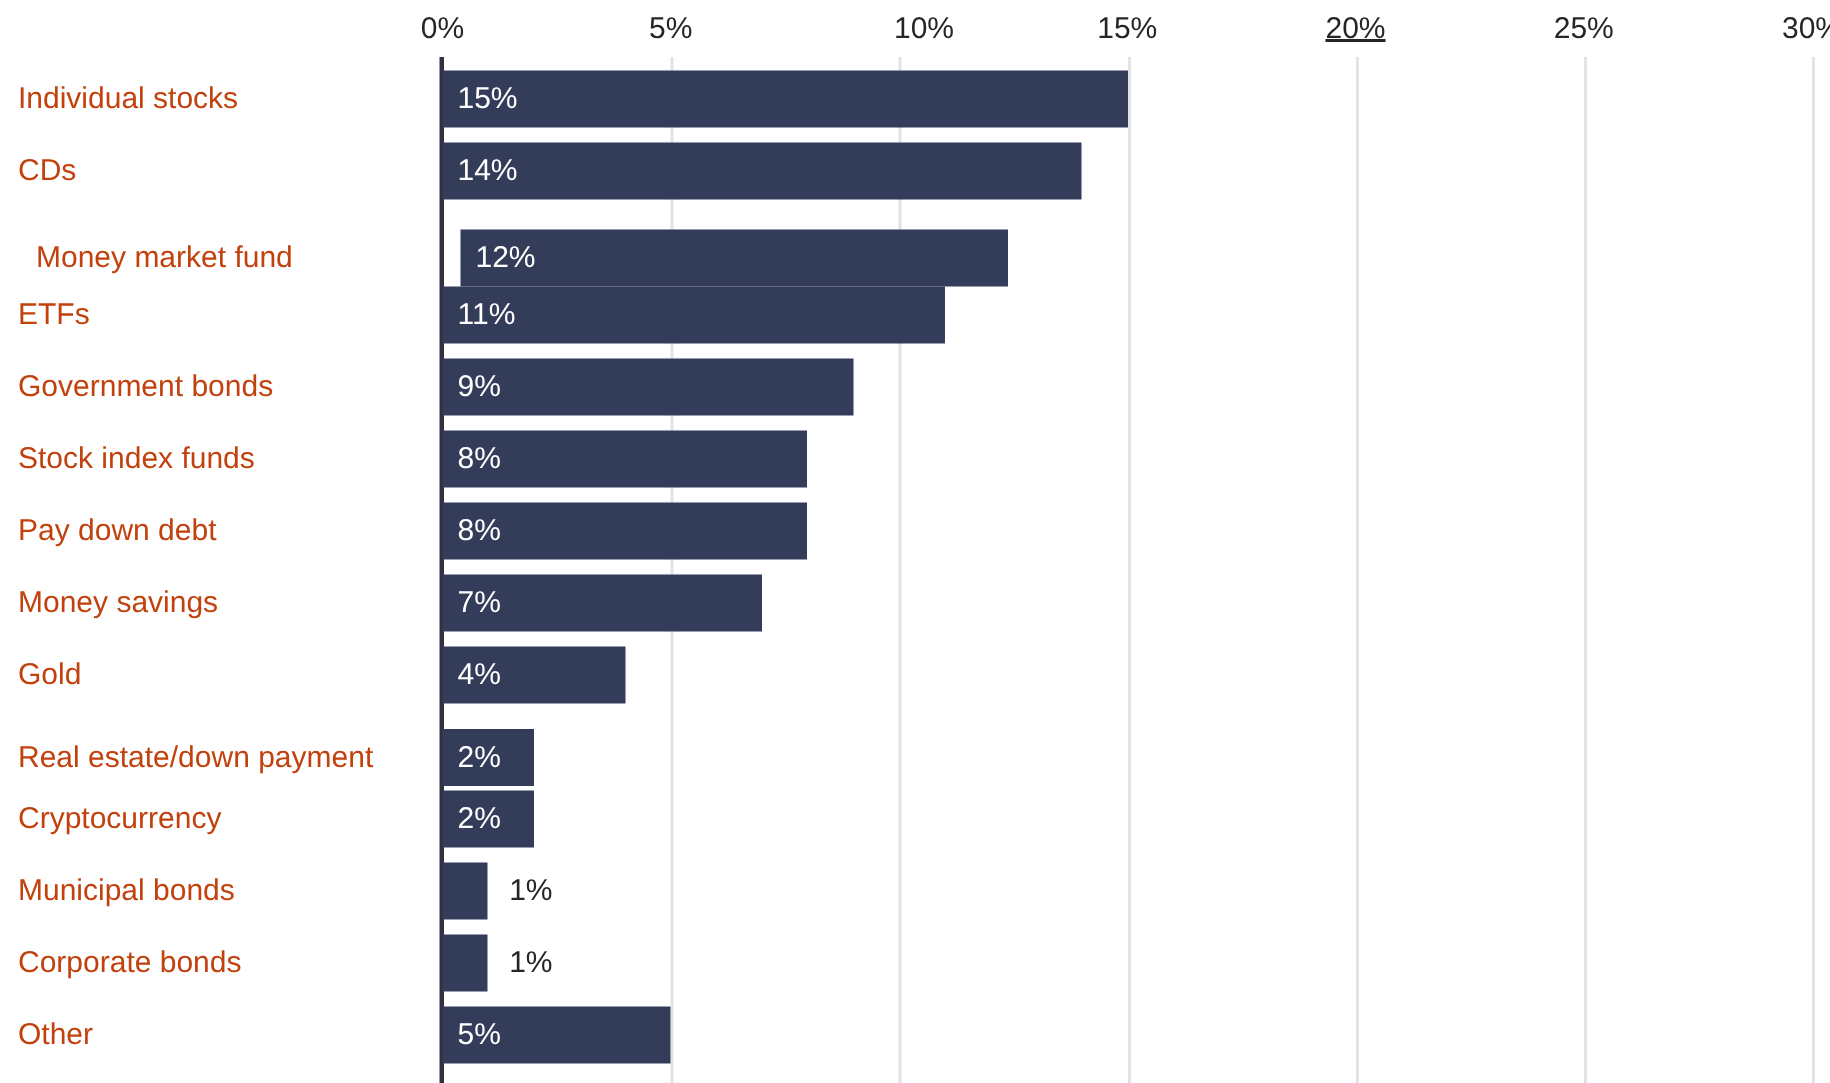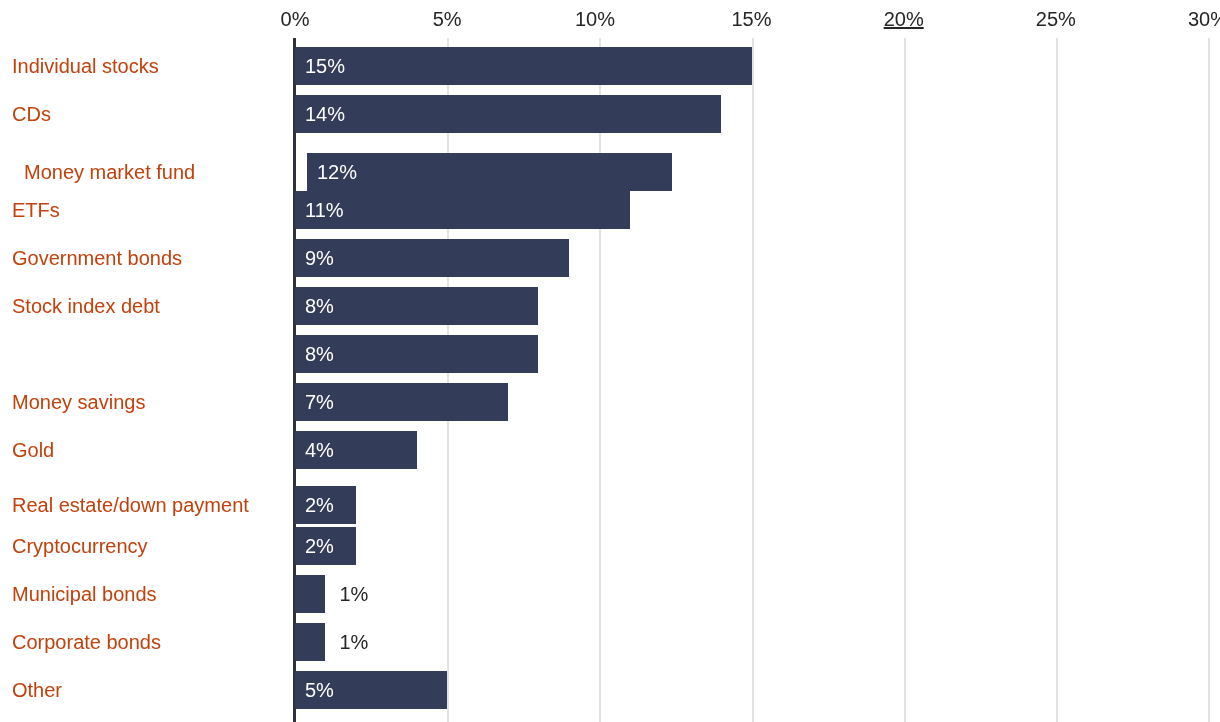--- a/index.html
+++ b/index.html
@@ -105,21 +105,21 @@
   }
 </style>
 </head>
 <body>
 
 <div id="chart-root">
 
   <div class="x-axis" id="x-axis">
       <div class="x-tick" style="left: 295px;">0%</div>
       <div class="x-tick" style="left: 447.167px;">5%</div>
-      <div class="x-tick" style="left: 595px;">10%</div>
+      <div class="x-tick" style="left: 616px;">10%</div>
       <div class="x-tick" style="left: 751.5px;">15%</div>
       <div class="x-tick" style="left: 903.667px; text-decoration: underline;">20%</div>
       <div class="x-tick" style="left: 1055.83px;">25%</div>
       <div class="x-tick" style="left: 1208px;">30%</div>
     </div>
 
   <div class="plot-area" id="plot-area">
       <div class="gridline zero"></div>
       <div class="gridline" style="left: 152.167px;"></div>
       <div class="gridline" style="left: 304.333px;"></div>
@@ -149,25 +149,26 @@
         <div class="row-label">ETFs</div>
         <div class="bar" style="width: 334.767px; background: rgb(51, 60, 89);"></div>
         <div class="bar-value-inside">11%</div>
       </div>
       <div class="row" style="top: 239px;">
         <div class="row-label">Government bonds</div>
         <div class="bar" style="width: 273.9px; background: rgb(51, 60, 89);"></div>
         <div class="bar-value-inside">9%</div>
       </div>
       <div class="row" style="top: 287px;">
-        <div class="row-label">Stock index debt</div>
+        <div class="row-label">Stock index funds</div>
         <div class="bar" style="width: 243.467px; background: rgb(51, 60, 89);"></div>
         <div class="bar-value-inside">8%</div>
       </div>
       <div class="row" style="top: 335px;">
+        <div class="row-label">Pay down debt</div>
         <div class="bar" style="width: 243.467px; background: rgb(51, 60, 89);"></div>
         <div class="bar-value-inside">8%</div>
       </div>
       <div class="row" style="top: 383px;">
         <div class="row-label">Money savings</div>
         <div class="bar" style="width: 213.033px; background: rgb(51, 60, 89);"></div>
         <div class="bar-value-inside">7%</div>
       </div>
       <div class="row" style="top: 431px; padding-left: 44px;">
         <div class="row-label">Gold</div>

